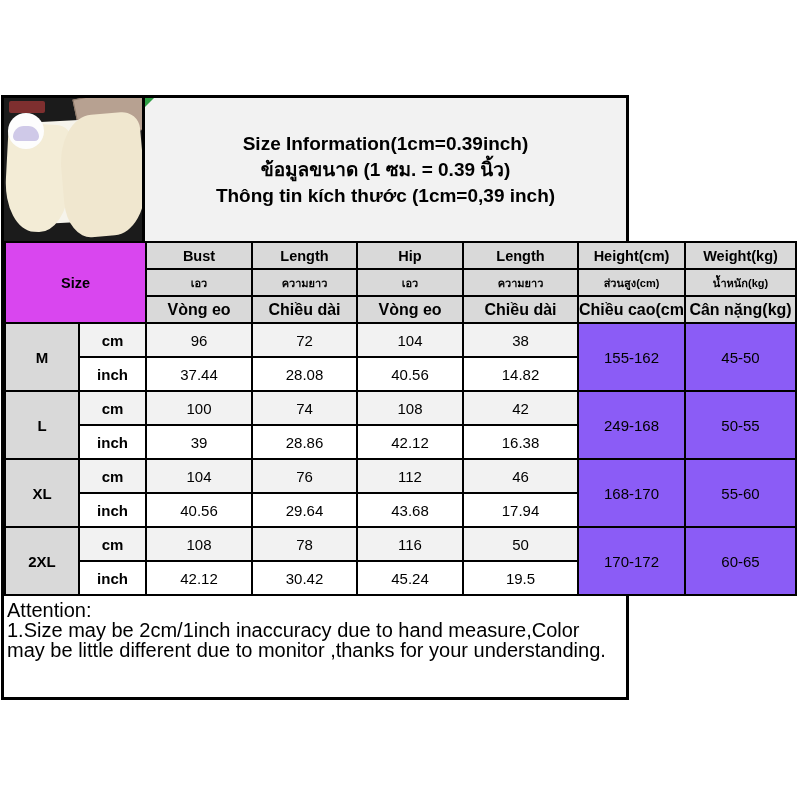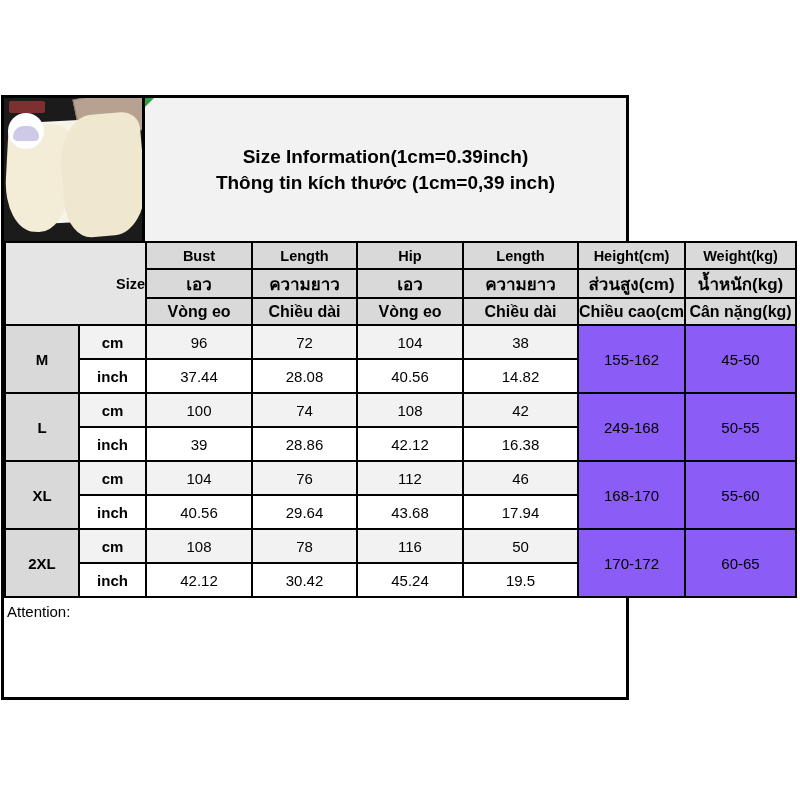--- a/index.html
+++ b/index.html
@@ -58,33 +58,33 @@
   .title-line { font-weight:bold; font-size:19px; line-height:26px; text-align:center; }
   
   .size-table {
     flex:0 0 auto; width:100%; border-collapse:collapse; table-layout:fixed;
   }
   .size-table td {
     border:2px solid #000; text-align:center; vertical-align:middle;
     padding:0; overflow:hidden; white-space:nowrap;
   }
   tr.hrow-en td  { height:25px; font-size:14.5px;margin-top:26px; }
-  tr.hrow-th td  { height:25px; font-size:17px; }
+  tr.hrow-th td  { height:25px; font-size:11px; }
   tr.hrow-vi td  { height:25px; font-size:16px; }
   td.hdr   { background:#d9d9d9; font-weight:bold; }
-  td.corner{ background:#e5e5e5; font-weight:bold; font-size:26px;text-align:right; }
+  td.corner{ background:#d946ef; font-weight:bold; font-size:26px; }
   tr.data td { height:32px; font-size:15px; }
   td.size-name { background:#d9d9d9; font-weight:bold; font-size:15px; }
   td.unit  { font-weight:bold; font-size:14px;margin-left:24px; }
   td.cm-bg { background:#f2f2f2; }
   td.range { background:#8b5cf6; }
   
   .attention {
     flex:1 1 auto; background:#fff; padding:4px 5px 0 3px;
-    font-size:15px; line-height:20px; text-align:left;border-radius:6px;
+    font-size:20px; line-height:20px; text-align:left;border-radius:6px;
   }
 </style>
 </head>
 <body>
 
 <div class="sheet">
 
   <div class="top-row">
     <div class="photo">
       <div class="photo-card"></div>
@@ -92,20 +92,21 @@
       <div class="dress-a"></div>
       <div class="dress-b"></div>
       <div class="photo-badge"></div>
       <div class="badge-circle">
         <div class="badge-pads"></div>
       </div>
     </div>
     <div class="title-area">
       <div class="green-tri"></div>
       <div class="title-line">Size Information(1cm=0.39inch)</div>
+      <div class="title-line">ข้อมูลขนาด (1 ซม. = 0.39 นิ้ว)</div>
       <div class="title-line">Thông tin kích thước (1cm=0,39 inch)</div>
     </div>
   </div>
 
   <table class="size-table">
     <colgroup>
       <col style="width:74px">
         <col style="width:67px">
         <col style="width:106px">
         <col style="width:105px">
@@ -210,15 +211,16 @@
         <td>42.12</td>
         <td>30.42</td>
         <td>45.24</td>
         <td>19.5</td>
       </tr>
     </tbody>
   </table>
 
   <div class="attention">
     <div>Attention:</div>
+    <div>1.Size may be 2cm/1inch inaccuracy due to hand measure,Color may be little different due to monitor ,thanks for your understanding.</div>
   </div>
 
 </div>
 
 </body></html>

